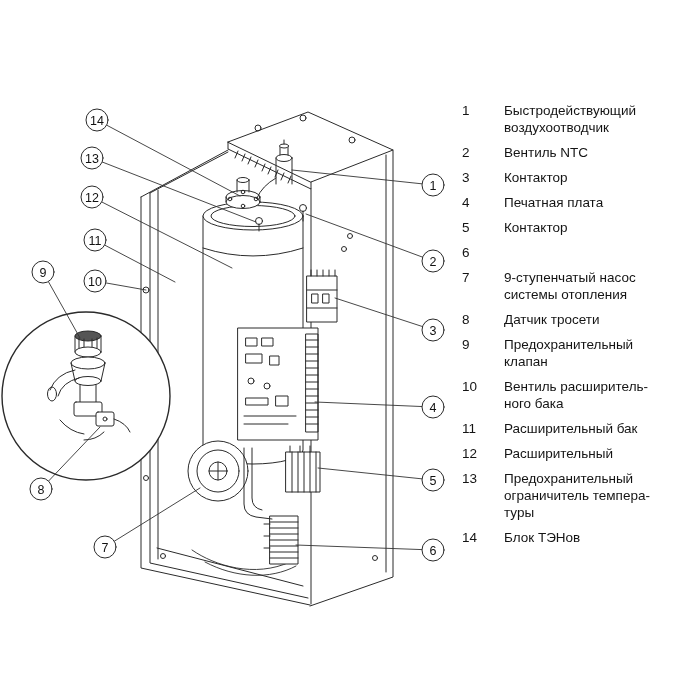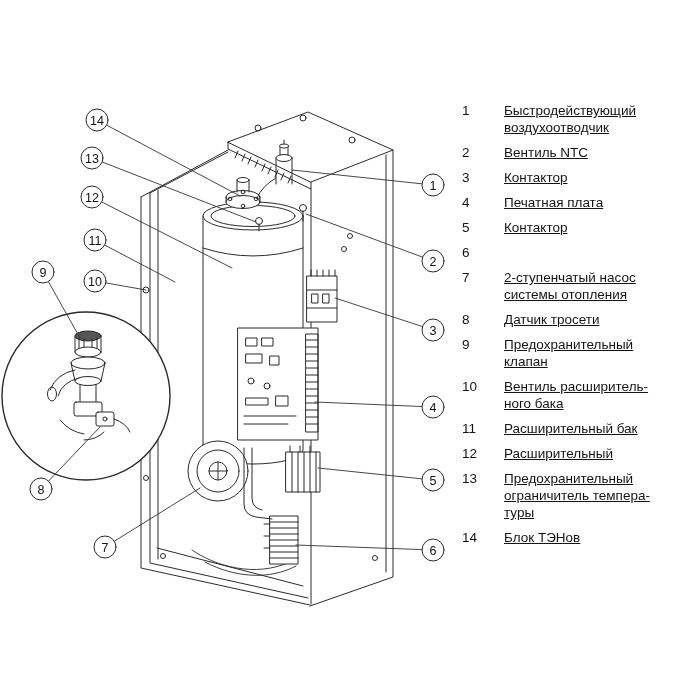--- a/index.html
+++ b/index.html
@@ -8,21 +8,21 @@
     font-family:"Liberation Sans",sans-serif;color:#111;overflow:hidden;
   }
   .drawing{position:absolute;left:0;top:0;}
   .drawing text{font-family:"Liberation Sans",sans-serif;}
   .legend{
     position:absolute;left:462px;top:102px;width:234px;
     font-size:13.5px;line-height:17px;color:#141414;
   }
   .legend-row{display:flex;margin-bottom:8px;}
   .legend-num{width:42px;flex:none;}
-  .legend-text{white-space:pre-line;text-decoration:underline;}
+  .legend-text{white-space:pre-line;}
 </style>
 </head>
 <body>
 
 <div class="stage">
 
   <svg class="drawing" width="460" height="700" viewBox="0 0 460 700" aria-hidden="true">
     <g stroke="#2b2b2b" stroke-width="1" fill="none" stroke-linecap="round" stroke-linejoin="round">
 
       <g>
@@ -256,21 +256,21 @@
     </div>
     <div class="legend-row">
       <span class="legend-num">5</span>
       <span class="legend-text">Контактор</span>
     </div>
     <div class="legend-row">
       <span class="legend-num">6</span>
     </div>
     <div class="legend-row">
       <span class="legend-num">7</span>
-      <span class="legend-text">2-ступенчатый насос
+      <span class="legend-text">9-ступенчатый насос
 системы отопления</span>
     </div>
     <div class="legend-row">
       <span class="legend-num">8</span>
       <span class="legend-text">Датчик тросети</span>
     </div>
     <div class="legend-row">
       <span class="legend-num">9</span>
       <span class="legend-text">Предохранительный
 клапан</span>

